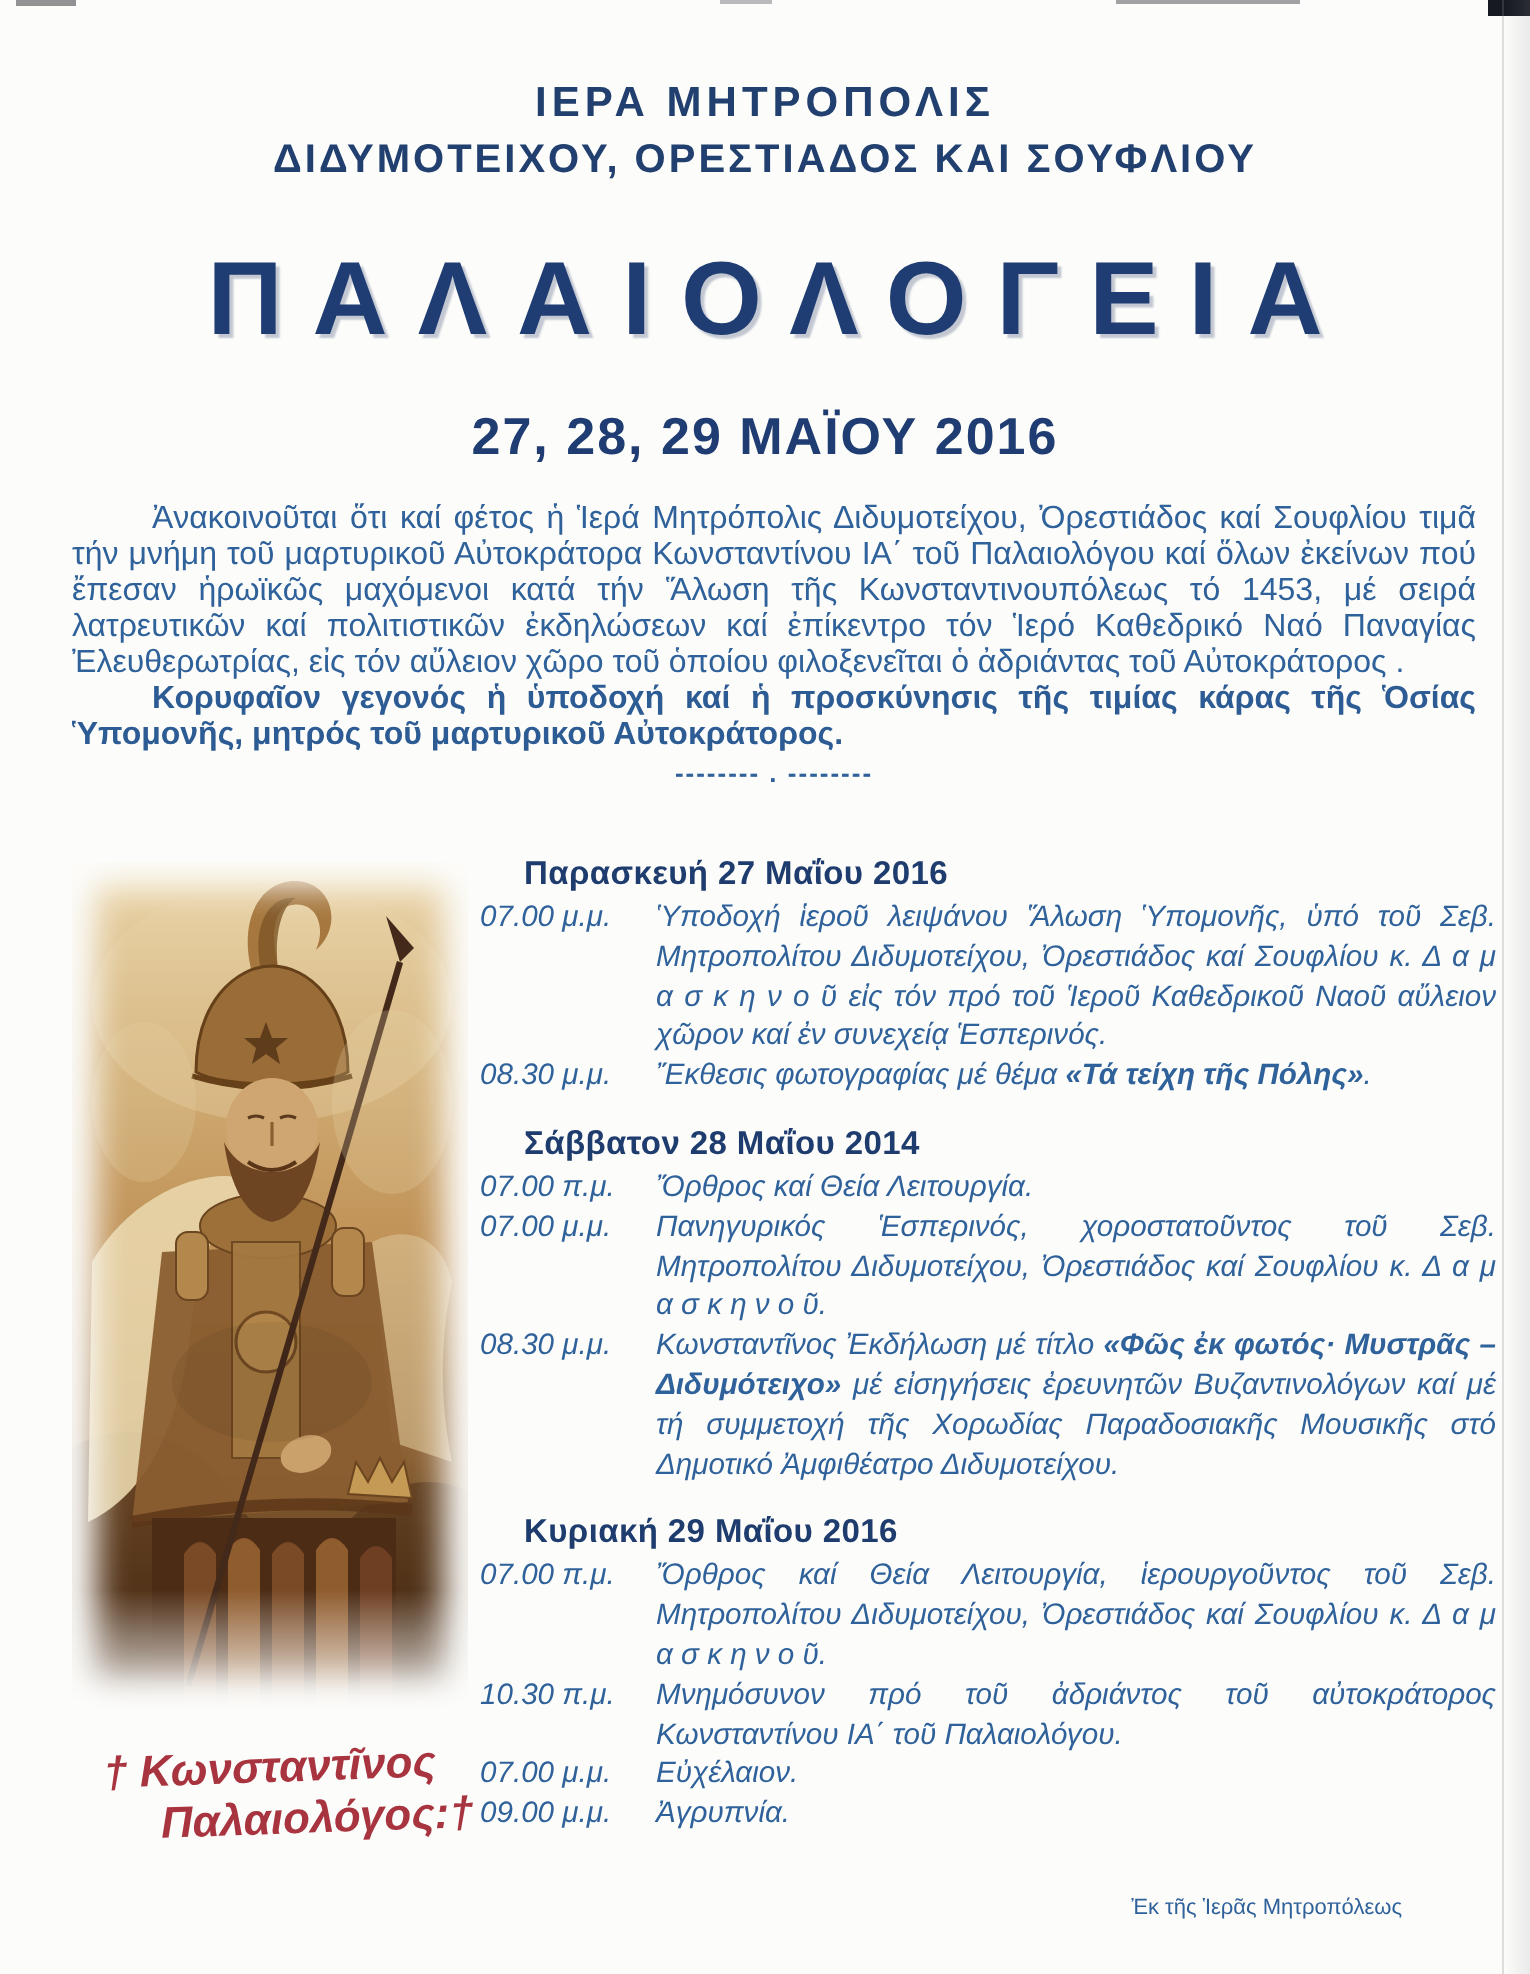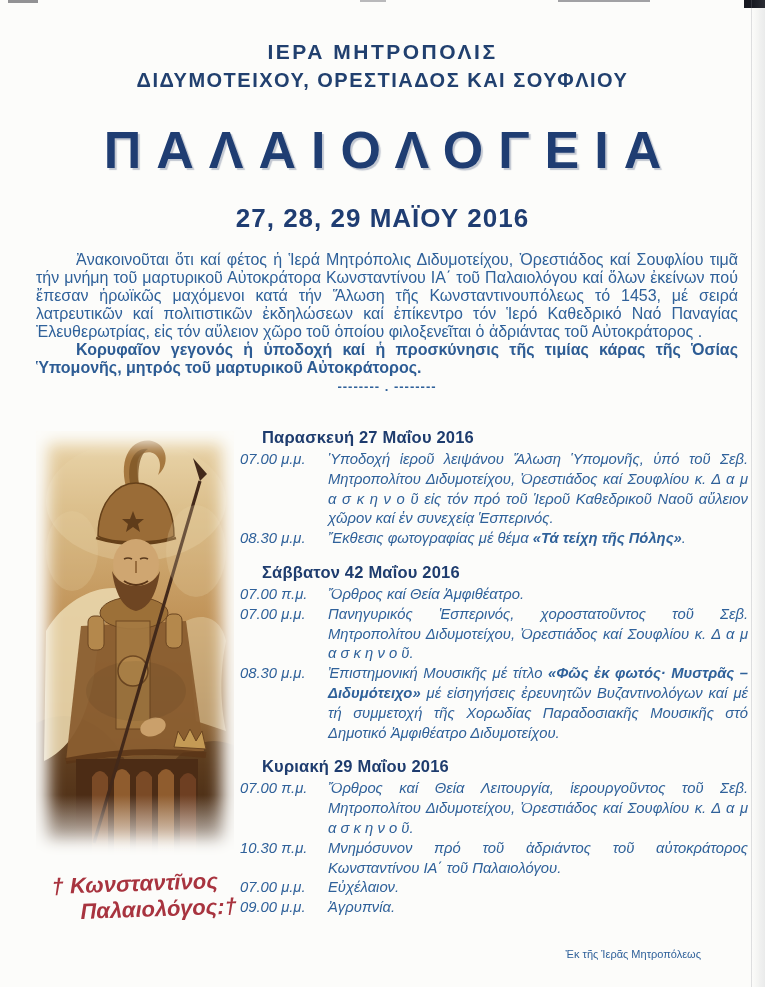--- a/index.html
+++ b/index.html
@@ -164,32 +164,32 @@
         <div class="time">07.00 μ.μ.</div>
         <div class="desc"><span>Ὑποδοχή ἱεροῦ λειψάνου Ἅλωση Ὑπομονῆς, ὑπό τοῦ Σεβ. Μητροπολίτου Διδυμοτείχου, Ὀρεστιάδος καί Σουφλίου κ. Δ α μ α σ κ η ν ο ῦ εἰς τόν πρό τοῦ Ἱεροῦ Καθεδρικοῦ Ναοῦ αὔλειον χῶρον καί ἐν συνεχείᾳ Ἑσπερινός.</span><b></b><span></span></div>
       </div>
       <div class="row">
         <div class="time">08.30 μ.μ.</div>
         <div class="desc"><span>Ἔκθεσις φωτογραφίας μέ θέμα </span><b>«Τά τείχη τῆς Πόλης»</b><span>.</span></div>
       </div>
     </div>
 
     <div class="day">
-      <div class="day-title">Σάββατον 42 Μαΐου 2016</div>
+      <div class="day-title">Σάββατον 28 Μαΐου 2014</div>
       <div class="row">
         <div class="time">07.00 π.μ.</div>
-        <div class="desc"><span>Ὄρθρος καί Θεία Ἀμφιθέατρο.</span><b></b><span></span></div>
+        <div class="desc"><span>Ὄρθρος καί Θεία Λειτουργία.</span><b></b><span></span></div>
       </div>
       <div class="row">
         <div class="time">07.00 μ.μ.</div>
         <div class="desc"><span>Πανηγυρικός Ἑσπερινός, χοροστατοῦντος τοῦ Σεβ. Μητροπολίτου Διδυμοτείχου, Ὀρεστιάδος καί Σουφλίου κ. Δ α μ α σ κ η ν ο ῦ.</span><b></b><span></span></div>
       </div>
       <div class="row">
         <div class="time">08.30 μ.μ.</div>
-        <div class="desc"><span>Ἐπιστημονική Μουσικῆς μέ τίτλο </span><b>«Φῶς ἐκ φωτός· Μυστρᾶς – Διδυμότειχο»</b><span> μέ εἰσηγήσεις ἐρευνητῶν Βυζαντινολόγων καί μέ τή συμμετοχή τῆς Χορωδίας Παραδοσιακῆς Μουσικῆς στό Δημοτικό Ἀμφιθέατρο Διδυμοτείχου.</span></div>
+        <div class="desc"><span>Κωνσταντῖνος Ἐκδήλωση μέ τίτλο </span><b>«Φῶς ἐκ φωτός· Μυστρᾶς – Διδυμότειχο»</b><span> μέ εἰσηγήσεις ἐρευνητῶν Βυζαντινολόγων καί μέ τή συμμετοχή τῆς Χορωδίας Παραδοσιακῆς Μουσικῆς στό Δημοτικό Ἀμφιθέατρο Διδυμοτείχου.</span></div>
       </div>
     </div>
 
     <div class="day">
       <div class="day-title">Κυριακή 29 Μαΐου 2016</div>
       <div class="row">
         <div class="time">07.00 π.μ.</div>
         <div class="desc"><span>Ὄρθρος καί Θεία Λειτουργία, ἱερουργοῦντος τοῦ Σεβ. Μητροπολίτου Διδυμοτείχου, Ὀρεστιάδος καί Σουφλίου κ. Δ α μ α σ κ η ν ο ῦ.</span><b></b><span></span></div>
       </div>
       <div class="row">

